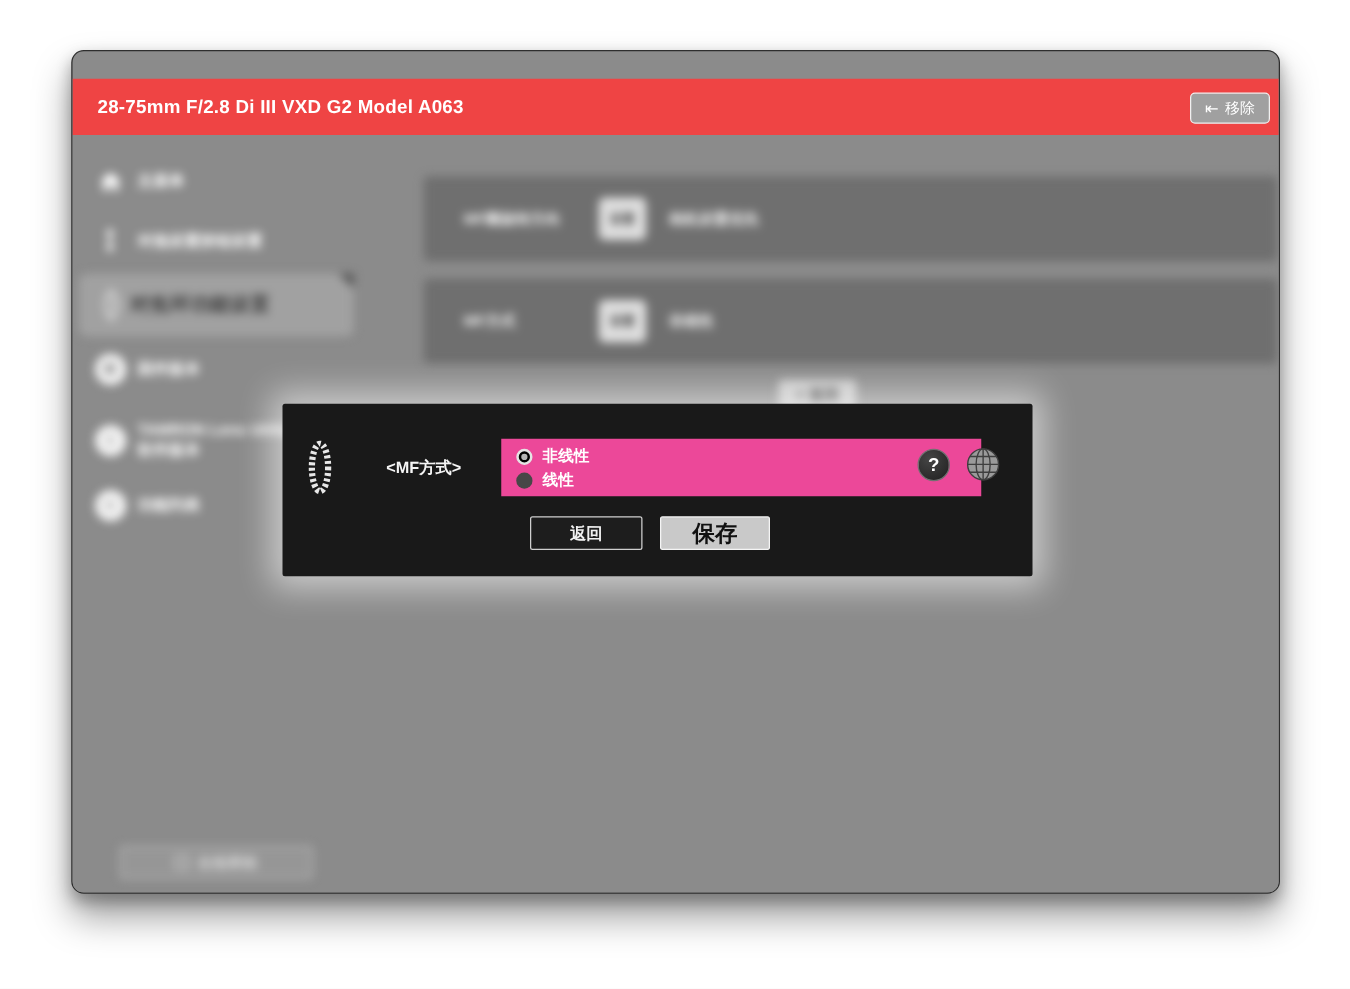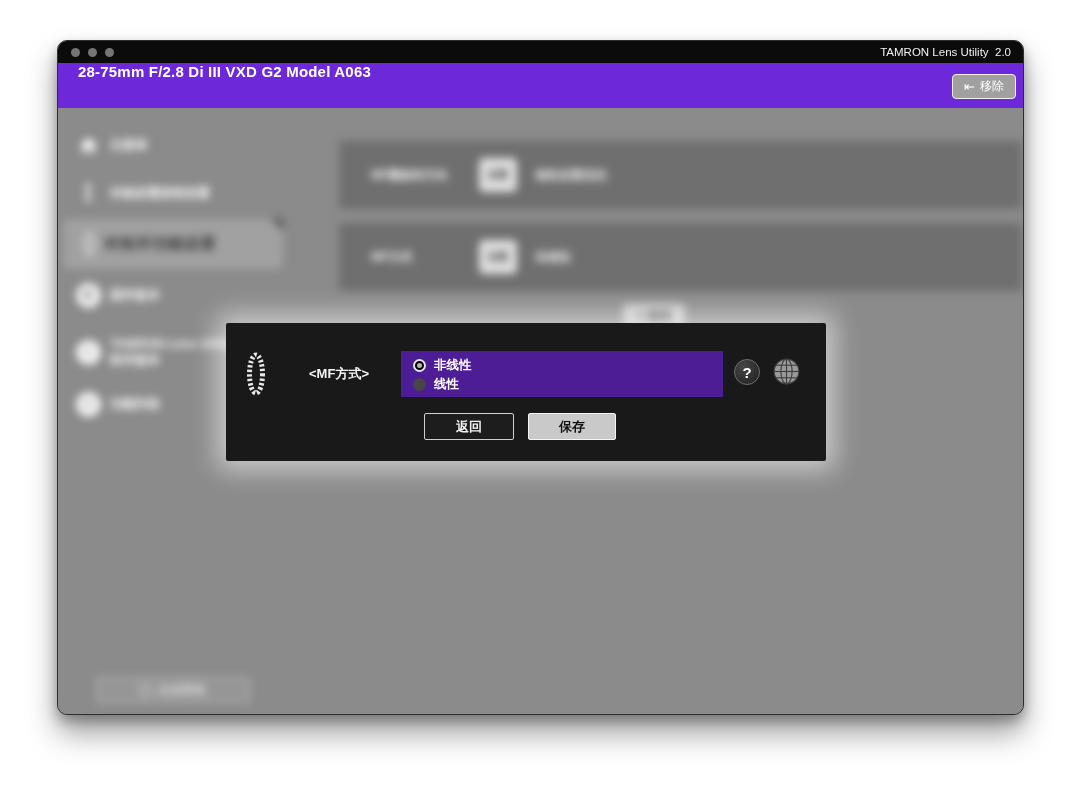--- a/index.html
+++ b/index.html
@@ -16,22 +16,22 @@
 
   
   .titlebar { position:absolute; left:0; top:0; right:0; height:22px; background:#0b0b0b;
     display:flex; align-items:center; }
   .traffic { display:flex; gap:8px; margin-left:13px; }
   .traffic span { width:9px; height:9px; border-radius:50%; background:#757575; display:block; }
   .app-title { position:absolute; right:12px; top:0; height:22px; line-height:22px;
     color:#f2f2f2; font-size:11.5px; white-space:pre; }
 
   
-  .header { position:absolute; left:0; top:22px; right:0; height:45px; background:#6d28d9;
-    display:flex; }
+  .header { position:absolute; left:0; top:22px; right:0; height:45px; background:#ef4444;
+    display:flex; align-items:center; }
   .lens-title { margin-left:20px; color:#ffffff; font-weight:bold; font-size:15px; letter-spacing:0.2px; }
   .remove-btn { position:absolute; right:7px; top:11px; width:64px; height:25px;
     background:#a0a0a0; border:1.5px solid #f0f0f0; border-radius:4px; color:#ffffff;
     font-size:12px; display:flex; align-items:center; justify-content:center; gap:5px; cursor:pointer; }
   .remove-btn .arr { font-size:13px; line-height:1; }
 
   
   .content { position:absolute; left:0; top:67px; right:0; bottom:0; background:#8b8b8b; }
   .blur-layer { position:absolute; inset:0; filter:blur(4px); }
 
@@ -66,54 +66,46 @@
     cursor:pointer; font-family:inherit; }
   .ext-ic { width:11px; height:10px; border:1.5px solid #efefef; border-radius:1px; display:block; }
 
   
   .modal { position:absolute; left:168px; top:282px; width:600px; height:138px;
     background:#191919; border-radius:2px; z-index:5;
     box-shadow:0 0 26px 9px rgba(255,255,255,0.55); }
   .ring-ic { position:absolute; left:20px; top:29px; }
   .modal-title { position:absolute; left:58px; top:42px; width:110px; text-align:center;
     color:#f5f5f5; font-size:13px; font-weight:bold; }
-  .opt-box { position:absolute; left:175px; top:28px; width:322px; height:46px; background:#4c1d95; }
+  .opt-box { position:absolute; left:175px; top:28px; width:384px; height:46px; background:#ec4899; }
   .opt-row { position:absolute; left:12px; height:16px; display:flex; align-items:center; gap:8px; cursor:pointer; }
   .opt-row .olabel { color:#ffffff; font-size:12.5px; font-weight:bold; }
   .radio-on { width:13px; height:13px; border-radius:50%; border:2px solid #e4e4e4;
     display:flex; align-items:center; justify-content:center; background:#000; }
   .radio-on i { width:5px; height:5px; border-radius:50%; background:#b5b5b5; display:block; }
   .radio-off { width:13px; height:13px; border-radius:50%; background:#474747; display:block; }
   .help-btn { position:absolute; left:508px; top:36px; width:26px; height:26px; border-radius:50%;
     background:radial-gradient(circle at 35% 30%, #454545, #1f1f1f); border:1px solid #707070;
     color:#ffffff; font-size:15px; font-weight:bold; display:flex; align-items:center;
     justify-content:center; cursor:pointer; font-family:inherit; }
   .globe-btn { position:absolute; left:547px; top:35px; width:27px; height:27px; border:none;
     background:transparent; padding:0; cursor:pointer; }
   .modal-back { position:absolute; left:198px; top:90px; width:90px; height:27px;
     background:#1d1d1d; border:1.5px solid #cfcfcf; border-radius:2px; color:#f0f0f0;
     font-size:13px; font-weight:bold; cursor:pointer; font-family:inherit; }
   .modal-save { position:absolute; left:302px; top:90px; width:88px; height:27px;
     background:#c9c9c9; border:1.5px solid #f5f5f5; border-radius:2px; color:#111;
-    font-size:13px; font-weight:bold; cursor:pointer; font-family:inherit; }
+    font-size:18px; font-weight:bold; cursor:pointer; font-family:inherit; }
 </style>
 </head>
 <body>
 
 <div class="stage">
   <div class="app-window">
 
-    <div class="titlebar">
-      <div class="traffic">
-        <span></span>
-        <span></span>
-        <span></span>
-      </div>
-      <div class="app-title">TAMRON Lens Utility  2.0</div>
-    </div>
 
     <div class="header">
       <div class="lens-title">28-75mm F/2.8 Di III VXD G2  Model A063</div>
       <div class="remove-btn">
         <span class="arr">⇤</span>
         <span>移除</span>
       </div>
     </div>
 
     <div class="content">

